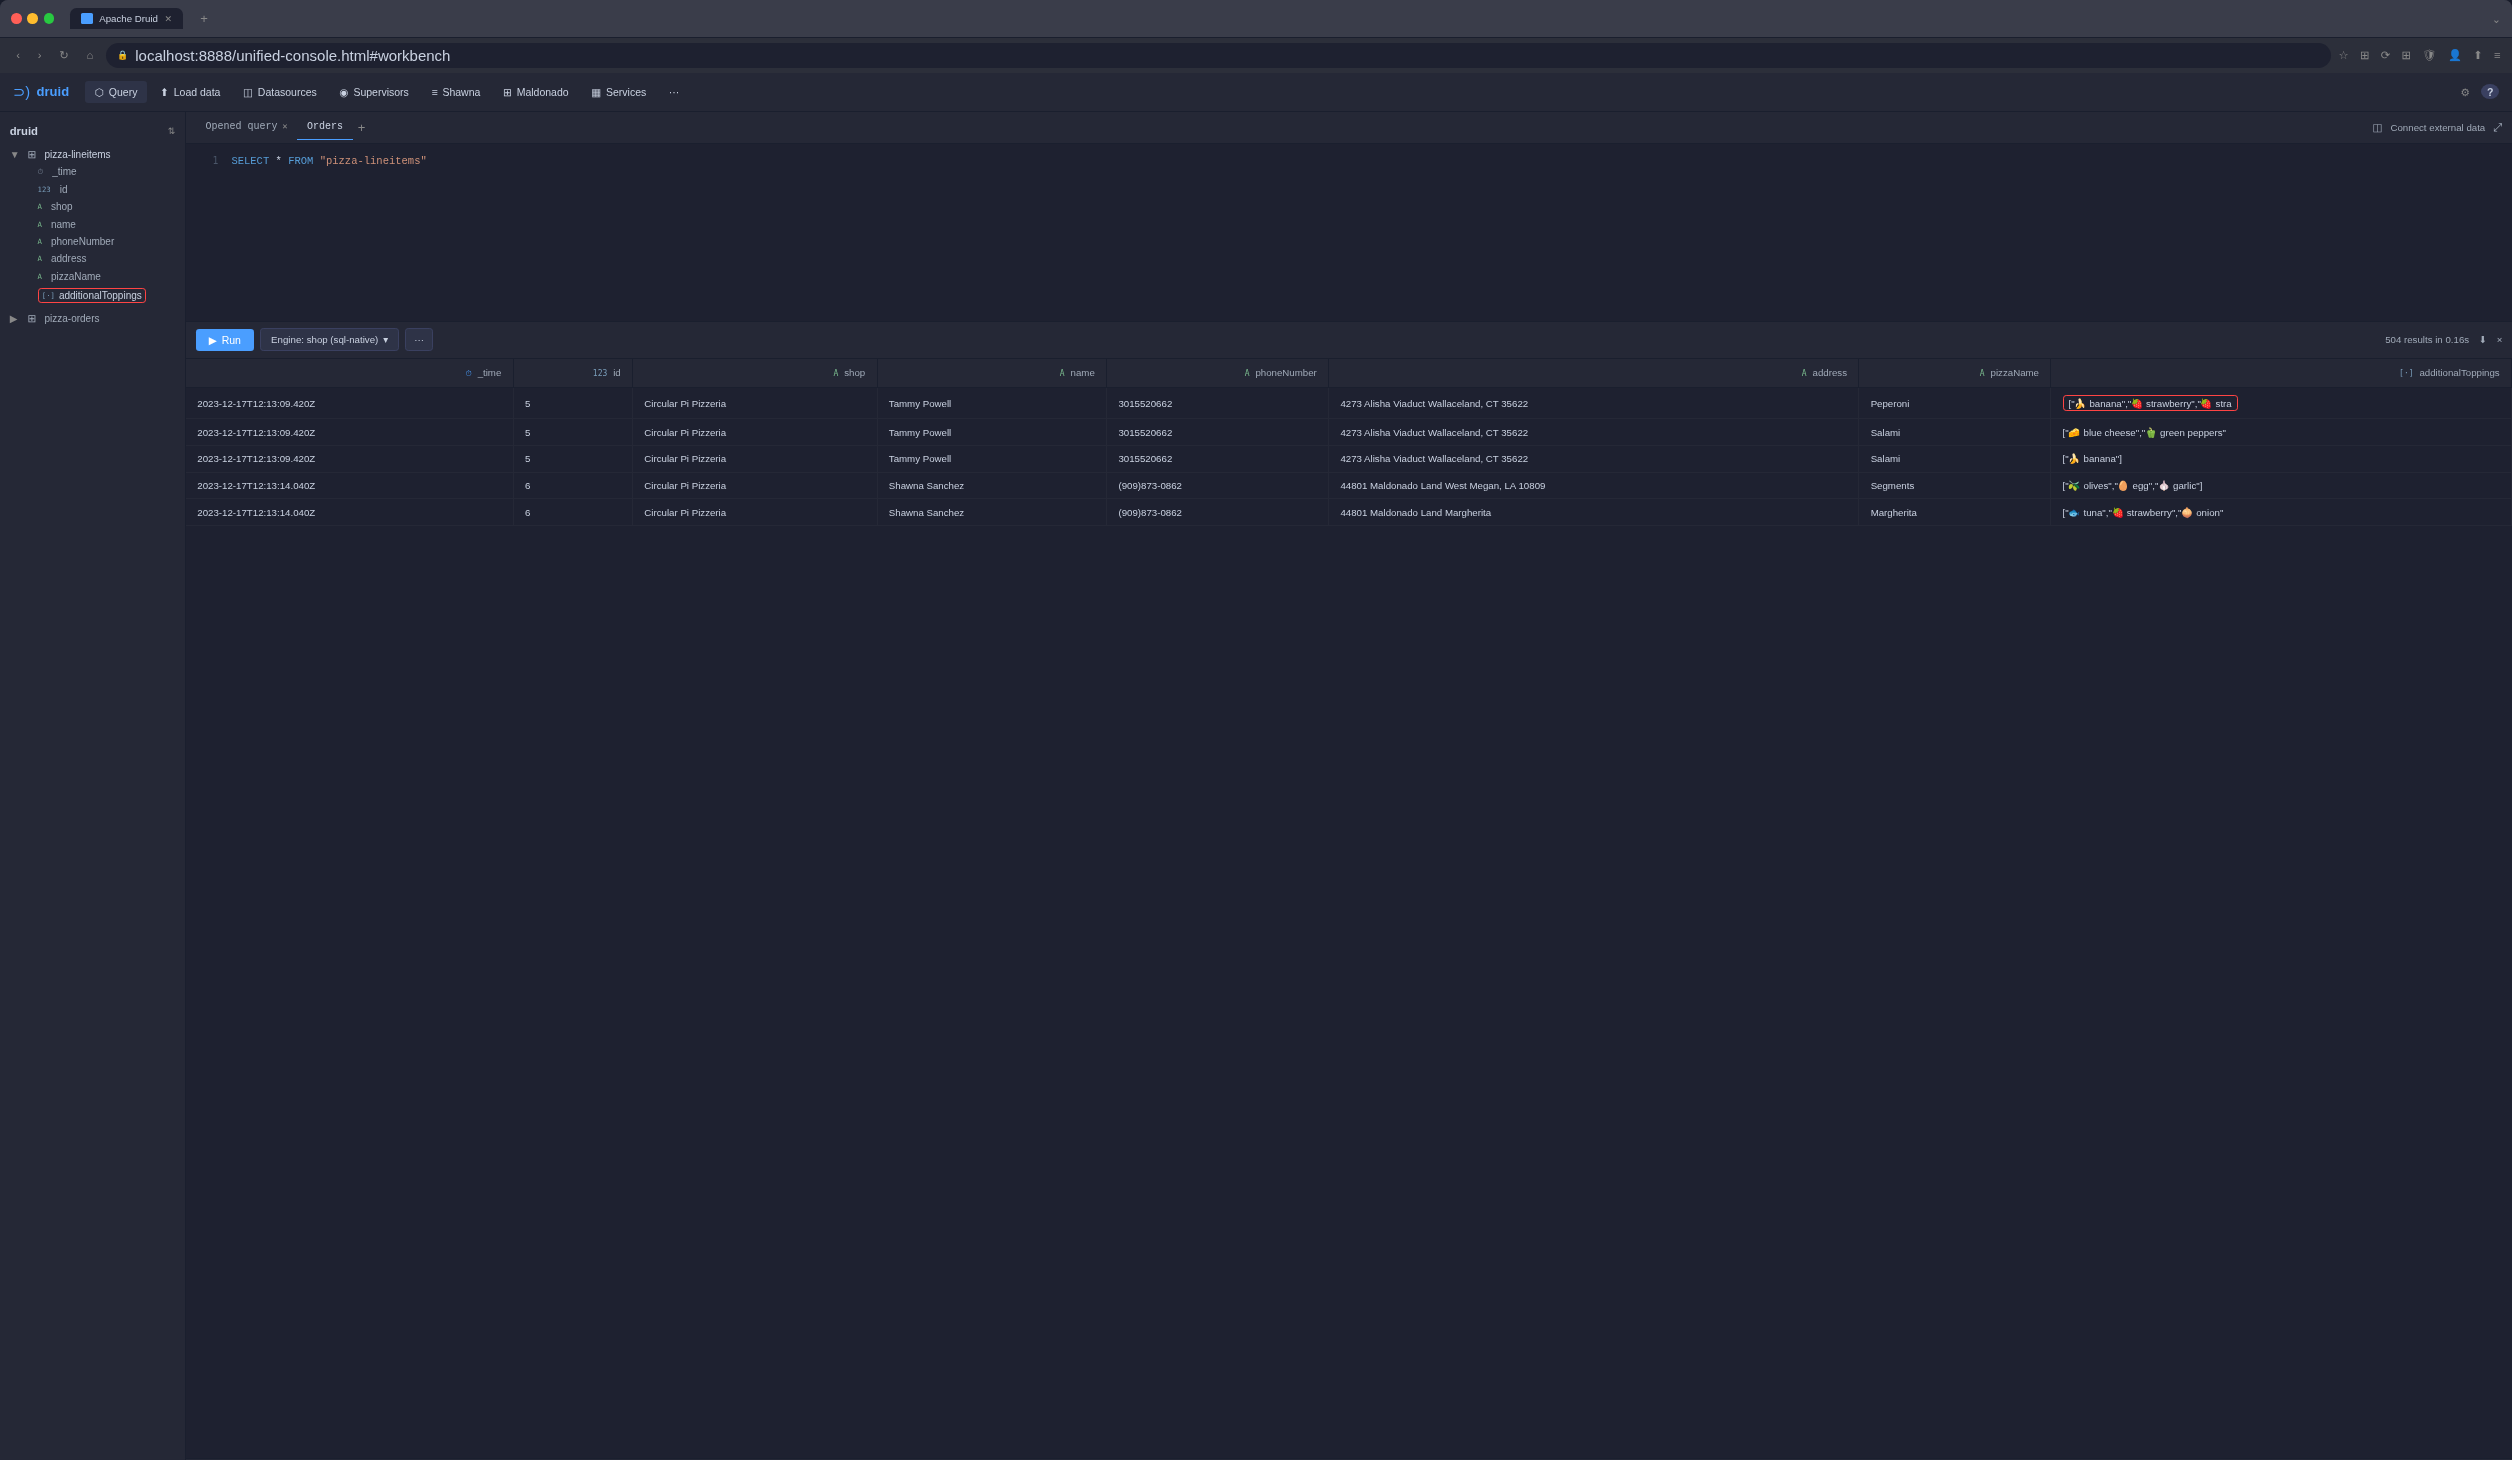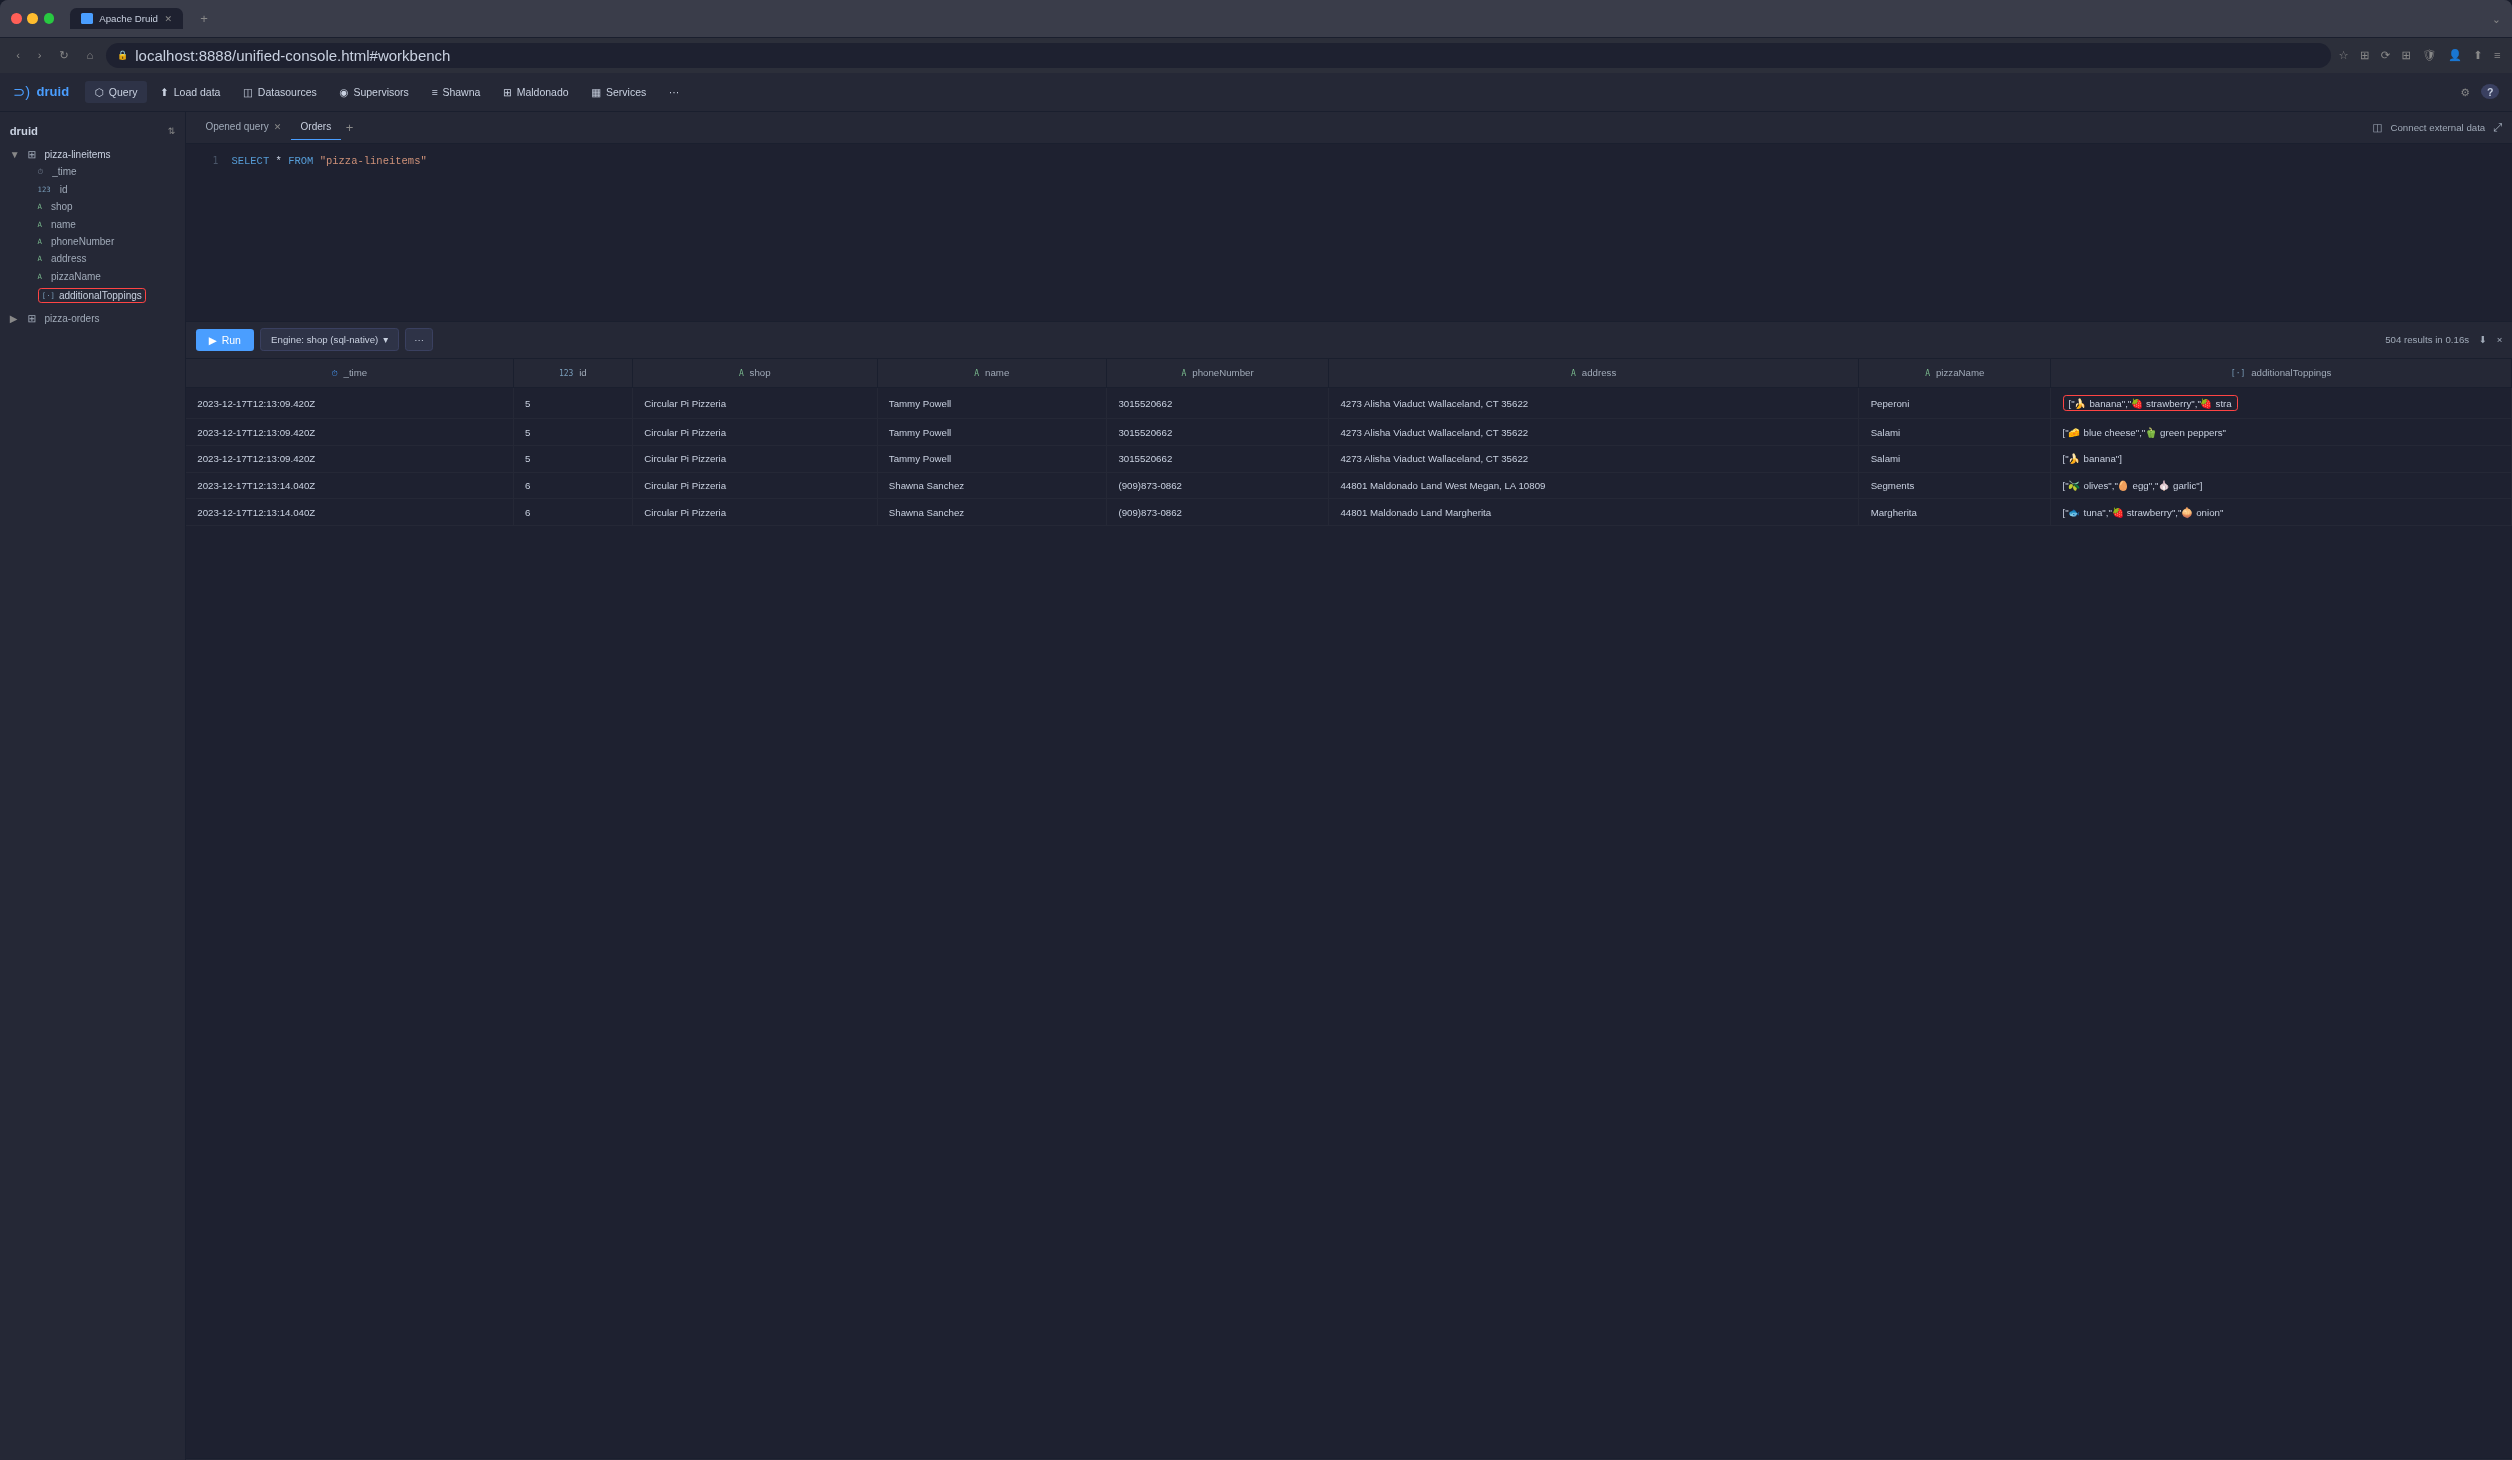--- a/index.html
+++ b/index.html
@@ -48,21 +48,21 @@
     .tree-item { padding: 3.2px 9.7px; display: flex; align-items: center; gap: 4.9px; cursor: pointer; font-size: 10px; color: #a0aab8; }
     .tree-item.expanded { color: #c9d1e0; }
     .tree-item .indent { width: 13px; }
     .tree-item .indent2 { width: 23px; }
     .tree-type-text { font-size: 7.3px; color: #7a8899; font-family: monospace; }
     .tree-item.has-box { position: relative; }
 
     
     .content { flex: 1; display: flex; flex-direction: column; overflow: hidden; }
     .tabs-bar { background: #252836; display: flex; align-items: center; padding: 0 9.7px; border-bottom: 0.8px solid #1a1f2e; height: 32px; }
-    .query-tab { display: flex; align-items: center; gap: 4.9px; padding: 6.5px 9.7px; font-size: 10px; color: #a0aab8; cursor: pointer; border-bottom: 1.6px solid transparent; }
+    .query-tab { display: flex; align-items: center; gap: 4.9px; padding: 6.5px 9.7px; font-size: 10px; color: #a0aab8; cursor: pointer; border-bottom: 1.6px solid transparent; font-family: Liberation Mono, monospace; }
     .query-tab.active { color: #c9d1e0; border-bottom: 1.6px solid #4a9eff; }
     .query-tab .tab-close-btn { color: #888; font-size: 9px; }
     .add-tab-btn { color: #888; font-size: 13px; margin-left: 4.9px; cursor: pointer; }
     .tabs-right { margin-left: auto; display: flex; align-items: center; gap: 8px; color: #a0aab8; font-size: 9.7px; cursor: pointer; }
 
     
     .editor-area { background: #1e2130; padding: 9.7px 0; flex: 0 0 178px; overflow: hidden; border-bottom: 0.8px solid #1a1f2e; }
     .editor-line { display: flex; align-items: flex-start; padding: 1.6px 13px; }
     .line-number { color: #4a5568; font-size: 9.7px; width: 19.4px; text-align: right; margin-right: 13px; font-family: monospace; flex-shrink: 0; }
     .line-code { font-family: 'Courier New', monospace; font-size: 10.5px; }
@@ -73,21 +73,21 @@
     
     .query-toolbar { background: #252836; padding: 6.5px 9.7px; display: flex; align-items: center; gap: 6.5px; border-bottom: 0.8px solid #1a1f2e; }
     .run-btn { background: #4a9eff; color: white; border: none; border-radius: 3.2px; padding: 4.9px 13px; font-size: 10.5px; cursor: pointer; display: flex; align-items: center; gap: 4.9px; }
     .engine-btn { background: #2e3347; color: #c9d1e0; border: 0.8px solid #3a4060; border-radius: 3.2px; padding: 4.9px 9.7px; font-size: 9.7px; cursor: pointer; display: flex; align-items: center; gap: 4.9px; }
     .more-btn { background: #2e3347; color: #c9d1e0; border: 0.8px solid #3a4060; border-radius: 3.2px; padding: 4.9px 8px; font-size: 9.7px; cursor: pointer; }
     .toolbar-right { margin-left: auto; color: #a0aab8; font-size: 9.7px; display: flex; align-items: center; gap: 9.7px; text-align: right; }
 
     
     .results-area { flex: 1; overflow: auto; }
     .results-table { width: 100%; border-collapse: collapse; }
-    .results-table th { background: #252836; padding: 8px 11.3px; text-align: center; font-size: 9.7px; color: #a0aab8; border-bottom: 0.8px solid #1a1f2e; border-right: 0.8px solid #1a1f2e; white-space: nowrap; font-weight: 500; position: sticky; top: 0; }
+    .results-table th { background: #252836; padding: 8px 11.3px; text-align: right; font-size: 9.7px; color: #a0aab8; border-bottom: 0.8px solid #1a1f2e; border-right: 0.8px solid #1a1f2e; white-space: nowrap; font-weight: 500; position: sticky; top: 0; }
     .results-table td { padding: 7.3px 11.3px; font-size: 9.7px; color: #c9d1e0; border-bottom: 0.8px solid #252836; border-right: 0.8px solid #252836; white-space: nowrap; }
     .col-header-type { font-size: 8px; color: #4a9eff; font-family: monospace; margin-right: 3.2px; }
 
     
     .pagination { background: #252836; padding: 6.5px 11.3px; display: flex; align-items: center; gap: 6.5px; border-top: 0.8px solid #1a1f2e; font-size: 9.7px; color: #a0aab8; }
     .page-btn { background: #2e3347; color: #c9d1e0; border: 0.8px solid #3a4060; border-radius: 2.4px; padding: 2.4px 6.5px; cursor: pointer; font-size: 11.3px; }
   </style>
 </head>
 <body>
 

